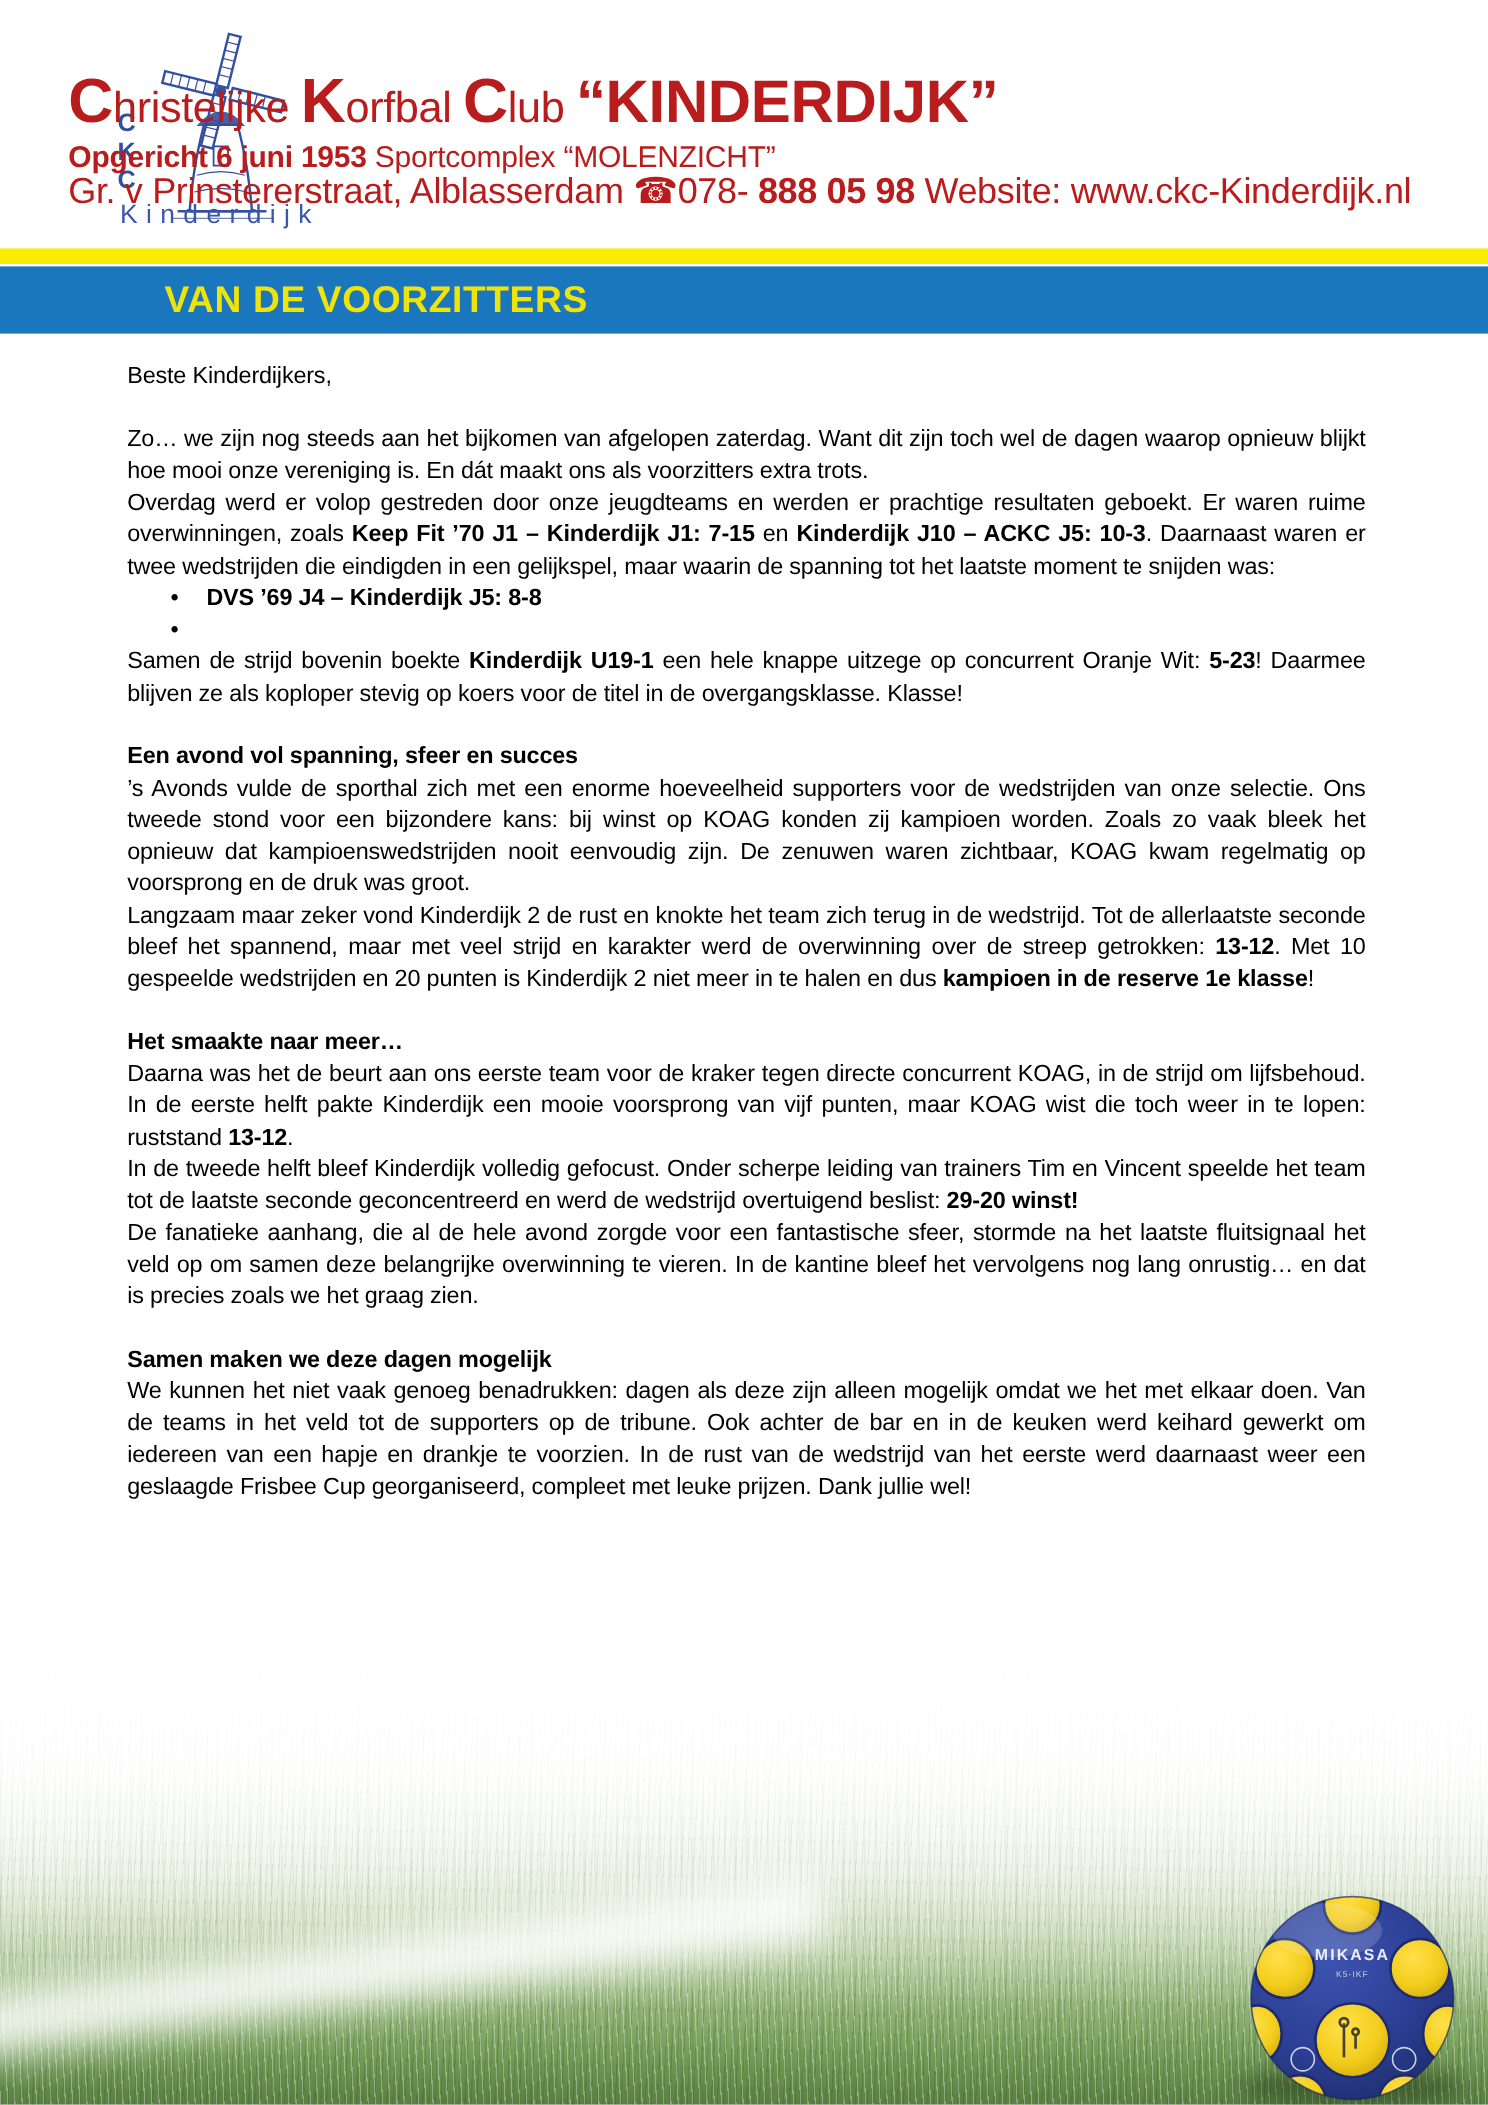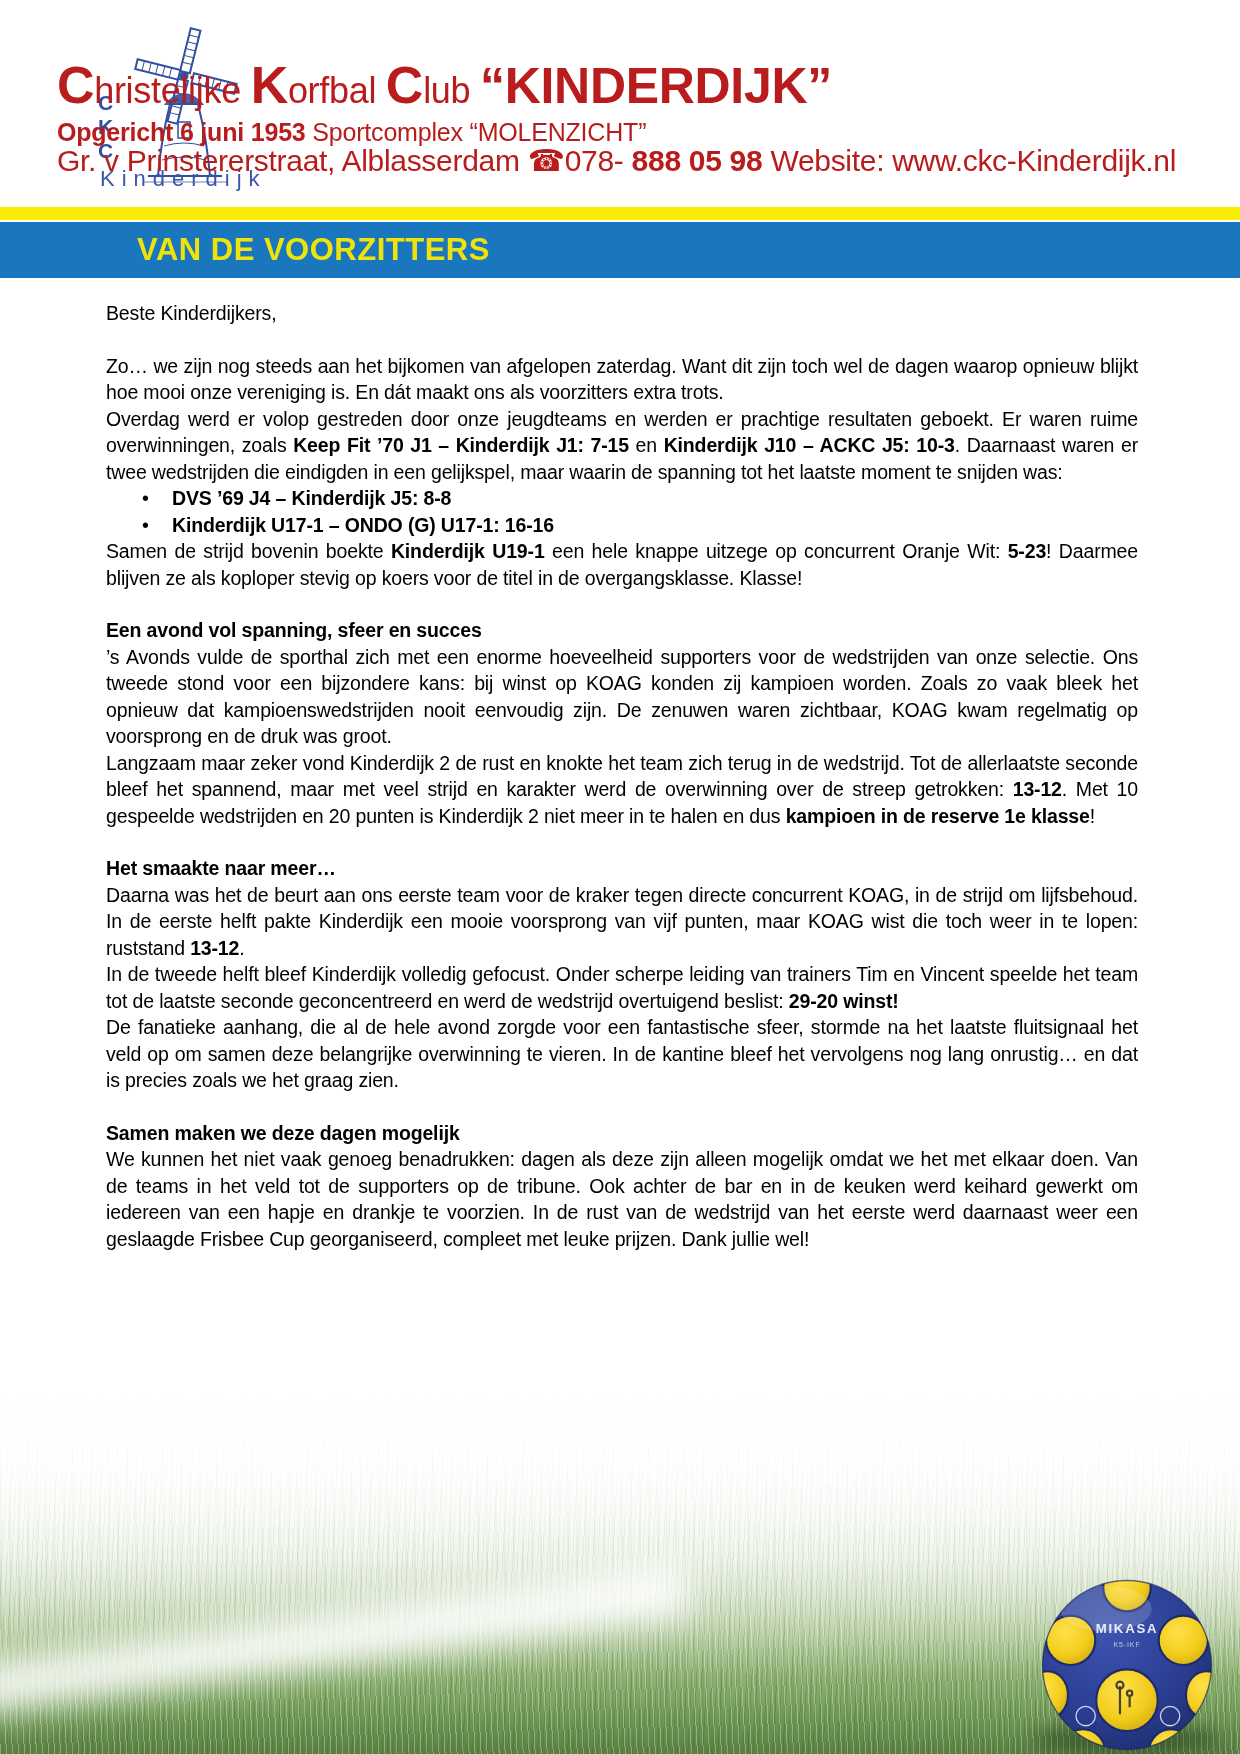--- a/index.html
+++ b/index.html
@@ -114,21 +114,20 @@
       <p class="para"><span><span>Beste Kinderdijkers,</span></span></p>
       <div class="spacer"></div>
       <p class="para"><span><span>Zo… we zijn nog steeds aan het bijkomen van afgelopen zaterdag. Want dit zijn toch wel de dagen waarop opnieuw blijkt hoe mooi onze vereniging is. En dát maakt ons als voorzitters extra trots.</span></span></p>
       <p class="para"><span><span>Overdag werd er volop gestreden door onze jeugdteams en werden er prachtige resultaten geboekt. Er waren ruime overwinningen, zoals </span><b>Keep Fit ’70 J1 – Kinderdijk J1: 7-15</b><span> en </span><b>Kinderdijk J10 – ACKC J5: 10-3</b><span>. Daarnaast waren er twee wedstrijden die eindigden in een gelijkspel, maar waarin de spanning tot het laatste moment te snijden was:</span></span></p>
       <div class="bullet-item">
         <span class="bullet-dot">•</span>
         <span><b>DVS ’69 J4 – Kinderdijk J5: 8-8</b></span>
       </div>
       <div class="bullet-item">
         <span class="bullet-dot">•</span>
-        <span><b>Kinderdijk U17-1 – ONDO (G) U17-1: 16-16</b></span>
       </div>
       <p class="para"><span><span>Samen de strijd bovenin boekte </span><b>Kinderdijk U19-1</b><span> een hele knappe uitzege op concurrent Oranje Wit: </span><b>5-23</b><span>! Daarmee blijven ze als koploper stevig op koers voor de titel in de overgangsklasse. Klasse!</span></span></p>
       <div class="spacer"></div>
       <p class="heading"><span><span>Een avond vol spanning, sfeer en succes</span></span></p>
       <p class="para"><span><span>’s Avonds vulde de sporthal zich met een enorme hoeveelheid supporters voor de wedstrijden van onze selectie. Ons tweede stond voor een bijzondere kans: bij winst op KOAG konden zij kampioen worden. Zoals zo vaak bleek het opnieuw dat kampioenswedstrijden nooit eenvoudig zijn. De zenuwen waren zichtbaar, KOAG kwam regelmatig op voorsprong en de druk was groot.</span></span></p>
       <p class="para"><span><span>Langzaam maar zeker vond Kinderdijk 2 de rust en knokte het team zich terug in de wedstrijd. Tot de allerlaatste seconde bleef het spannend, maar met veel strijd en karakter werd de overwinning over de streep getrokken: </span><b>13-12</b><span>. Met 10 gespeelde wedstrijden en 20 punten is Kinderdijk 2 niet meer in te halen en dus </span><b>kampioen in de reserve 1e klasse</b><span>!</span></span></p>
       <div class="spacer"></div>
       <p class="heading"><span><span>Het smaakte naar meer…</span></span></p>
       <p class="para"><span><span>Daarna was het de beurt aan ons eerste team voor de kraker tegen directe concurrent KOAG, in de strijd om lijfsbehoud. In de eerste helft pakte Kinderdijk een mooie voorsprong van vijf punten, maar KOAG wist die toch weer in te lopen: ruststand </span><b>13-12</b><span>.</span></span></p>
       <p class="para"><span><span>In de tweede helft bleef Kinderdijk volledig gefocust. Onder scherpe leiding van trainers Tim en Vincent speelde het team tot de laatste seconde geconcentreerd en werd de wedstrijd overtuigend beslist: </span><b>29-20 winst!</b></span></p>

